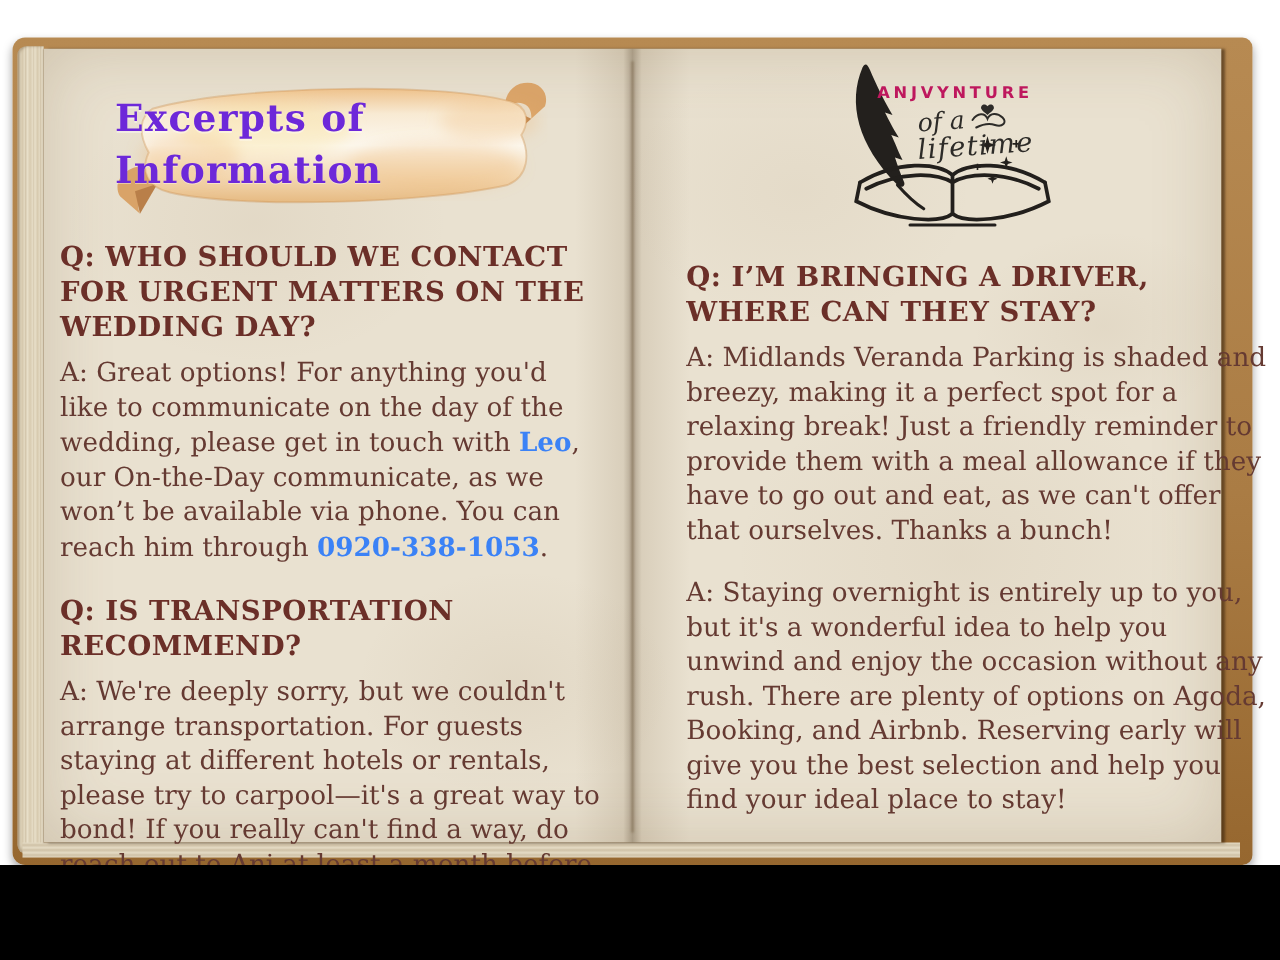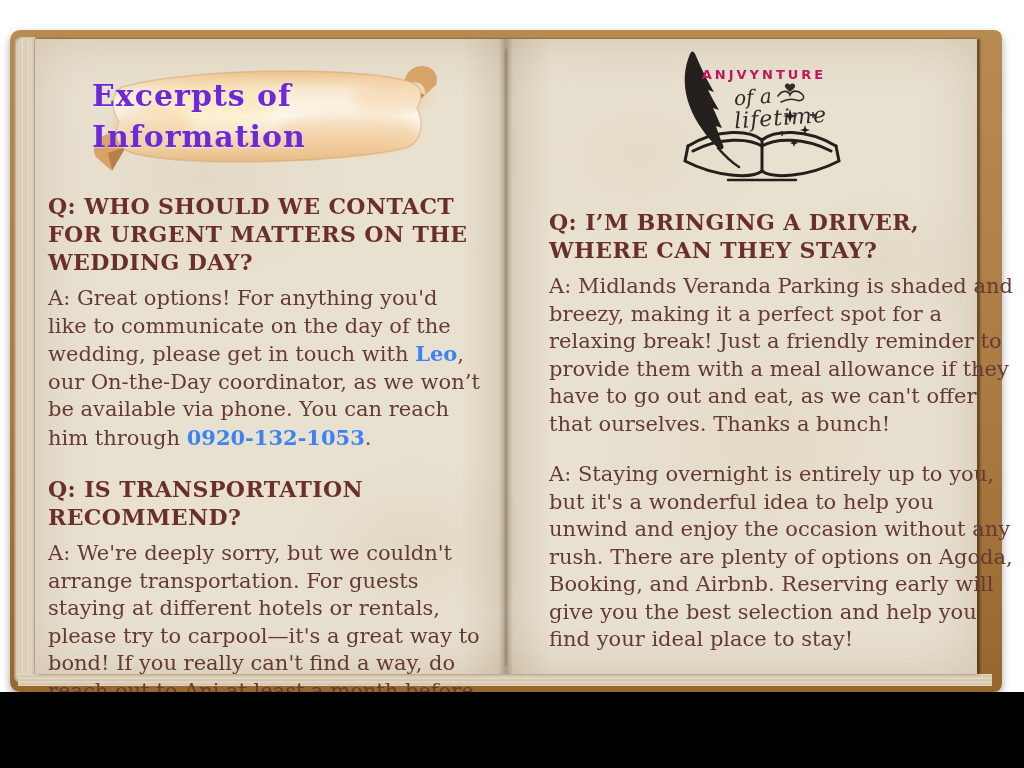--- a/index.html
+++ b/index.html
@@ -173,21 +173,21 @@
     </g>
   </svg>
   <div class="logo-brand">ANJVYNTURE</div>
   <div class="logo-of">of a</div>
   <div class="logo-life">lifetime</div>
 </div>
 
 <div class="col col-left">
     <div class="qa">
       <h3>Q: WHO SHOULD WE CONTACT FOR URGENT MATTERS ON THE WEDDING DAY?</h3>
-      <p><span>A: Great options! For anything you'd like to communicate on the day of the wedding, please get in touch with </span><b>Leo</b><span>, our On-the-Day coordinator, as we won’t be available via phone. You can reach him through </span><b>0920-132-1053</b><span>.</span></p>
+      <p><span>A: Great options! For anything you'd like to communicate on the day of the wedding, please get in touch with </span><b>Leo</b><span>, our On-the-Day communicate, as we won’t be available via phone. You can reach him through </span><b>0920-338-1053</b><span>.</span></p>
     </div>
     <div class="qa">
       <h3>Q: IS TRANSPORTATION RECOMMEND?</h3>
       <p><span>A: We're deeply sorry, but we couldn't arrange transportation. For guests staying at different hotels or rentals, please try to carpool—it's a great way to bond! If you really can't find a way, do reach out to Anj at least a month before the wedding day, and she'll work her magic to help you out.</span></p>
     </div>
   </div>
 <div class="col col-right">
     <div class="qa">
       <h3>Q: I’M BRINGING A DRIVER, WHERE CAN THEY STAY?</h3>
       <p><span>A: Midlands Veranda Parking is shaded and breezy, making it a perfect spot for a relaxing break! Just a friendly reminder to provide them with a meal allowance if they have to go out and eat, as we can't offer that ourselves. Thanks a bunch!</span></p>

